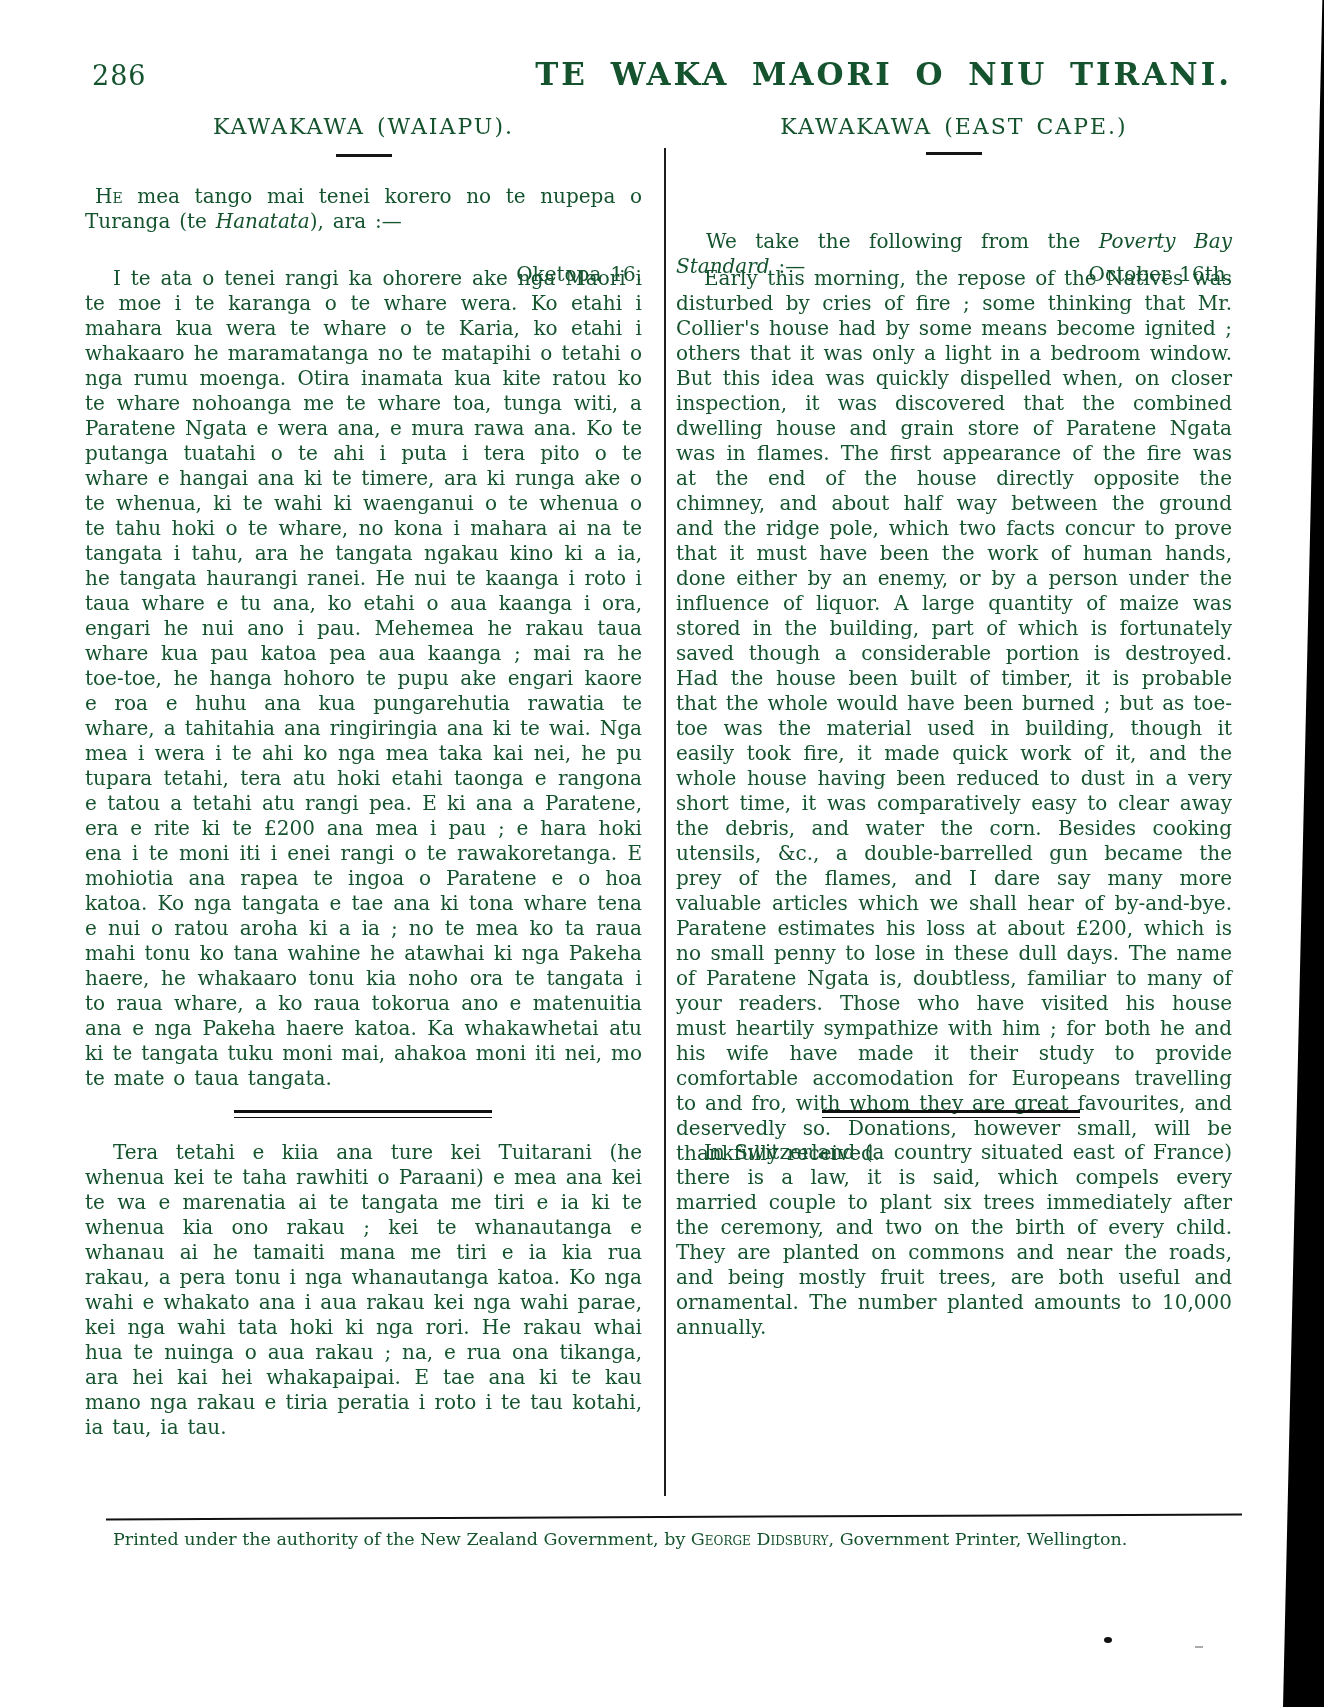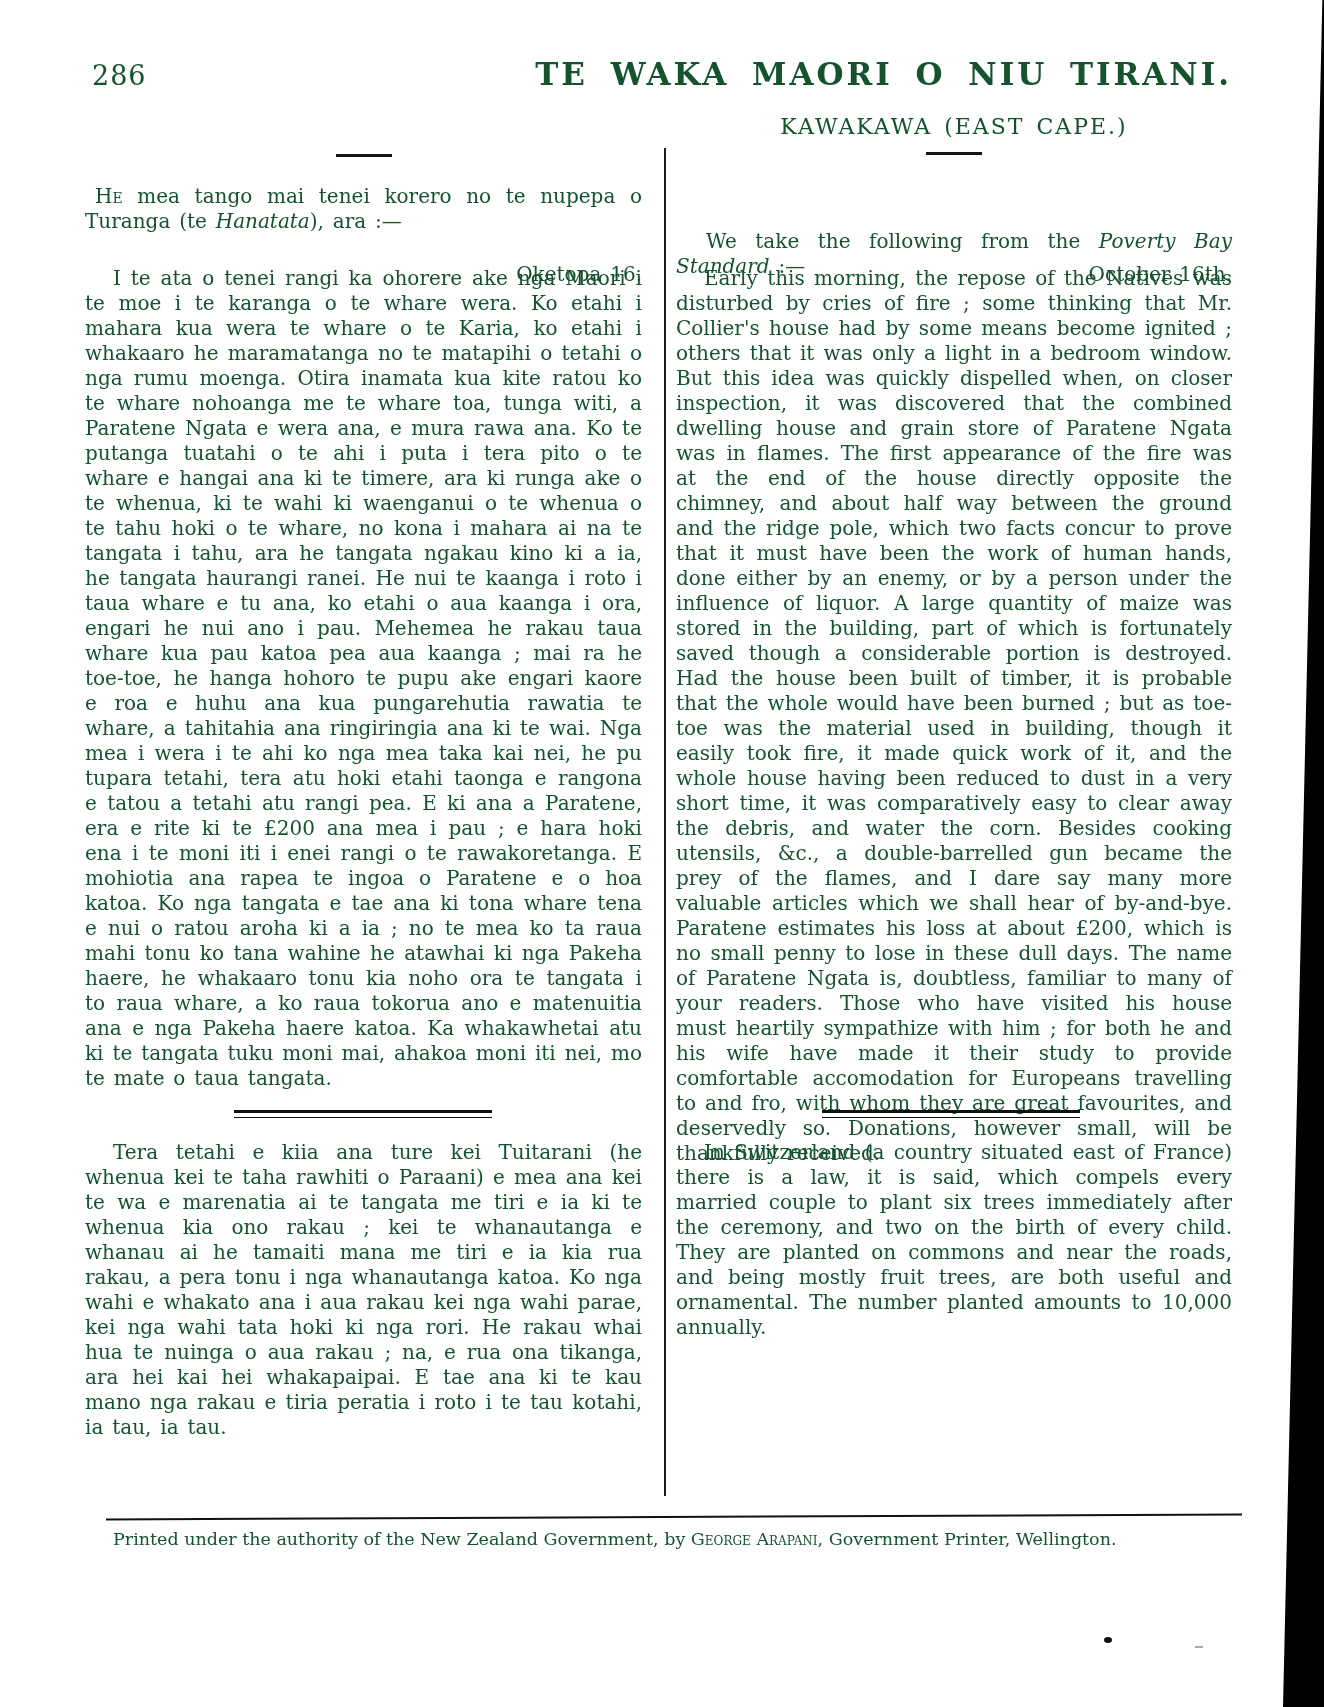--- a/index.html
+++ b/index.html
@@ -78,20 +78,21 @@
   }
 </style>
 </head>
 <body>
 
 <div class="page">
 
   <div class="page-number">286</div>
   <div class="masthead">TE WAKA MAORI O NIU TIRANI.</div>
 
+  <div class="col-heading" style="left:85px; width:557px;">KAWAKAWA (WAIAPU).</div>
   <div class="heading-rule" style="left:336px; top:154px;"></div>
 
   <div class="col-heading" style="left:676px; width:556px;">KAWAKAWA (EAST CAPE.)</div>
   <div class="heading-rule" style="left:926px; top:152px;"></div>
 
   <div class="v-rule"></div>
 
   <div class="col-block left-col intro-lead-left" style="top:184px;">
     <span class="sc">He</span><span> mea tango mai tenei korero no te nupepa o Turanga (te </span><span class="it">Hanatata</span><span>), ara :—</span>
   </div>
@@ -111,20 +112,20 @@
 
   <div class="col-block right-col para" style="top:266px;">Early this morning, the repose of the Natives was disturbed by cries of fire ; some thinking that Mr. Collier's house had by some means become ignited ; others that it was only a light in a bedroom window. But this idea was quickly dispelled when, on closer inspection, it was discovered that the combined dwelling house and grain store of Paratene Ngata was in flames. The first appearance of the fire was at the end of the house directly opposite the chimney, and about half way between the ground and the ridge pole, which two facts concur to prove that it must have been the work of human hands, done either by an enemy, or by a person under the influence of liquor. A large quantity of maize was stored in the building, part of which is fortunately saved though a considerable portion is destroyed. Had the house been built of timber, it is probable that the whole would have been burned ; but as toe-toe was the material used in building, though it easily took fire, it made quick work of it, and the whole house having been reduced to dust in a very short time, it was comparatively easy to clear away the debris, and water the corn. Besides cooking utensils, &amp;c., a double-barrelled gun became the prey of the flames, and I dare say many more valuable articles which we shall hear of by-and-bye. Paratene estimates his loss at about £200, which is no small penny to lose in these dull days. The name of Paratene Ngata is, doubtless, familiar to many of your readers. Those who have visited his house must heartily sympathize with him ; for both he and his wife have made it their study to provide comfortable accomodation for Europeans travelling to and fro, with whom they are great favourites, and deservedly so. Donations, however small, will be thankfully received.</div>
 
   <div class="double-rule" style="left:822px; top:1110px;"></div>
 
   <div class="col-block right-col para" style="top:1140px;">In Switzerland (a country situated east of France) there is a law, it is said, which compels every married couple to plant six trees immediately after the ceremony, and two on the birth of every child. They are planted on commons and near the roads, and being mostly fruit trees, are both useful and ornamental. The number planted amounts to 10,000 annually.</div>
 
 
   <div class="footer-rule"></div>
   <div class="footer-line">
-    <span>Printed under the authority of the New Zealand Government, by </span><span class="sc">George Arapani</span><span>, Government Printer, Wellington.</span>
+    <span>Printed under the authority of the New Zealand Government, by </span><span class="sc">George Didsbury</span><span>, Government Printer, Wellington.</span>
   </div>
 
   <div class="scan-wedge"></div>
   <div class="ink-dot"></div>
   <div class="ink-dash"></div>
 
 </div>
 
 </body></html>

